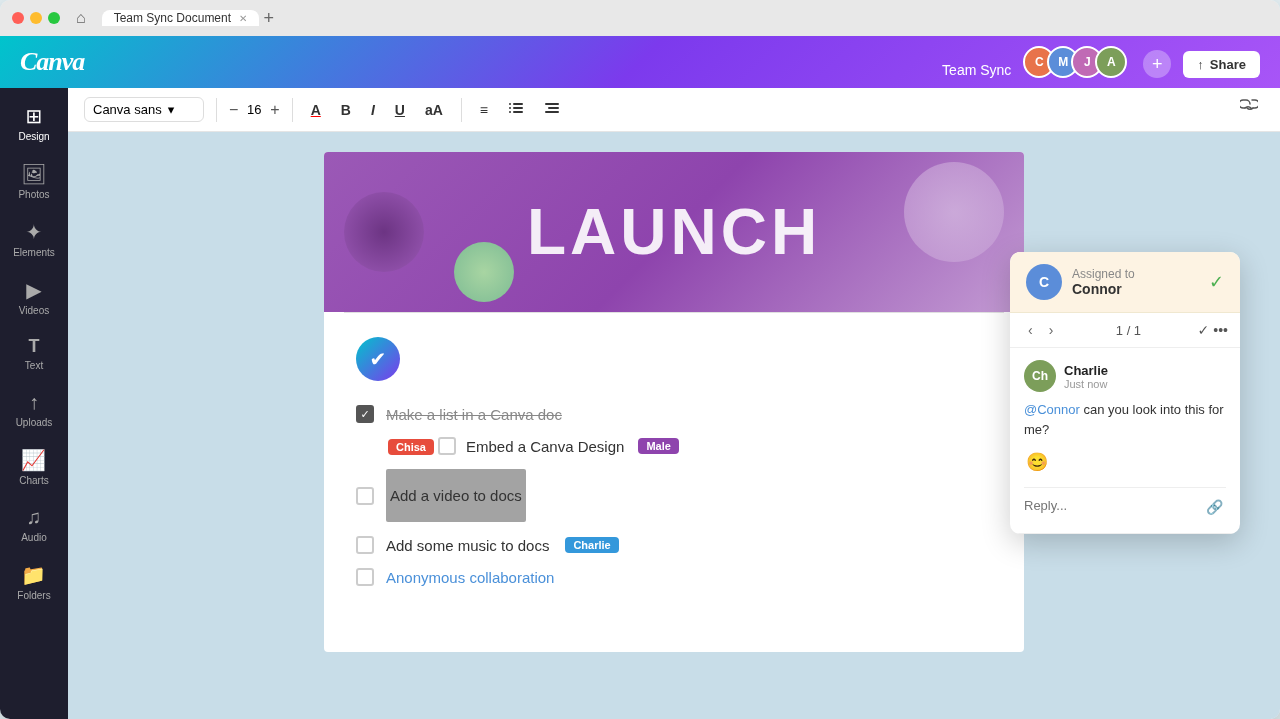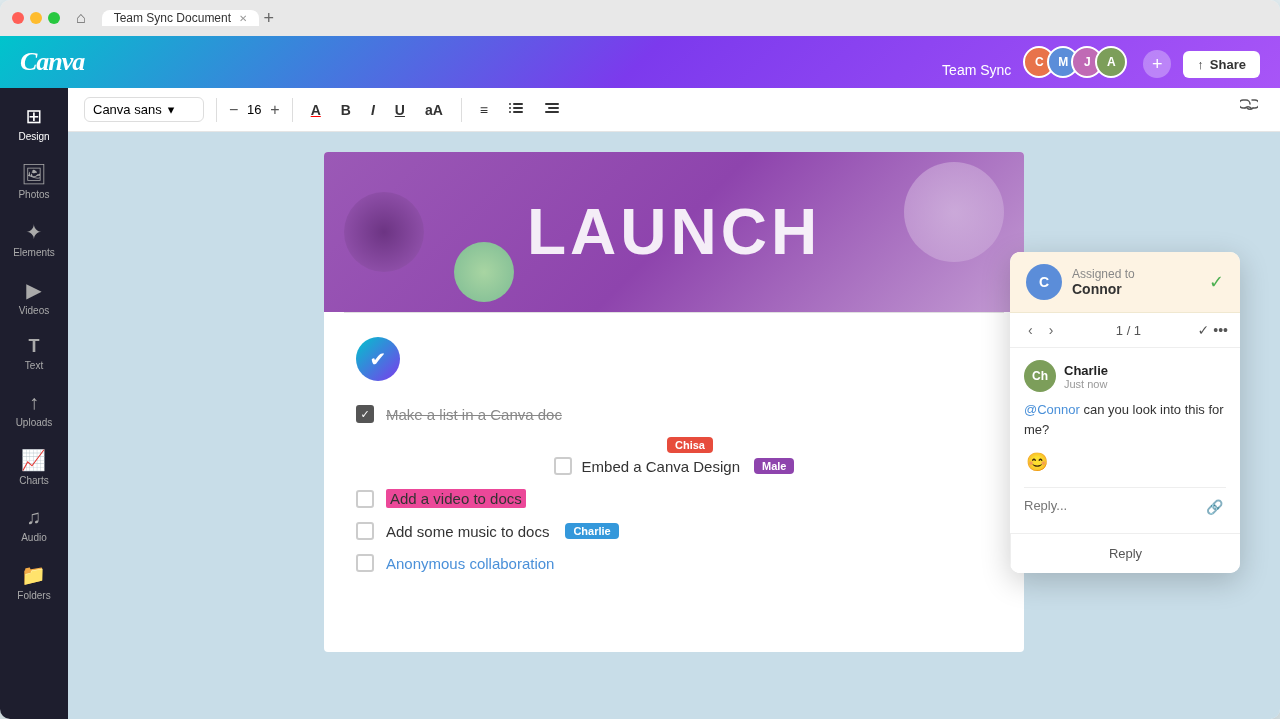--- a/index.html
+++ b/index.html
@@ -647,35 +647,35 @@
               <div class="title-icon">✔</div>
             </div>
 
             <div class="checklist">
 
               <div class="check-item">
                 <div class="checkbox checked">✓</div>
                 <span class="check-label checked-text">Make a list in a Canva doc</span>
               </div>
 
-              <div class="check-item" style="flex-direction:column; align-items:center; gap:4px;">
+              <div class="check-item" style="align-items:flex-end; gap:4px;">
                 <div style="display:flex;align-items:center;gap:10px;">
                   <div style="width:18px;flex-shrink:0;"></div>
                   <span class="user-badge badge-red">Chisa</span>
                 </div>
                 <div style="display:flex;align-items:center;gap:10px;">
                   <div class="checkbox"></div>
                   <span class="check-label">Embed a Canva Design</span>
                   <span class="user-badge badge-purple">Male</span>
                 </div>
               </div>
 
               <div class="check-item">
                 <div class="checkbox"></div>
-                <span class="check-label" style="background:#ec4899; padding:1px 4px; border-radius:2px;">Add a video to docs</span>
+                <span class="check-label" style="background:#a3a3a3; padding:18px 4px; border-radius:2px;">Add a video to docs</span>
               </div>
 
               <div class="check-item">
                 <div class="checkbox"></div>
                 <span class="check-label">Add some music to docs</span>
                 <span class="user-badge badge-blue">Charlie</span>
               </div>
 
               <div class="check-item">
                 <div class="checkbox"></div>
@@ -718,20 +718,19 @@
             <button class="emoji-btn">😊</button>
           </div>
 
           <div class="reply-area">
             <input type="text" class="reply-input" placeholder="Reply..." style="">
             <span class="reply-attach">🔗</span>
           </div>
 
           <div class="action-row">
             <div class="action-divider"></div>
-            <button class="action-btn reply">Reply</button>
           </div>
         </div>
 
       </div>
     </div>
   </div>
 </div>
 
 </body></html>

